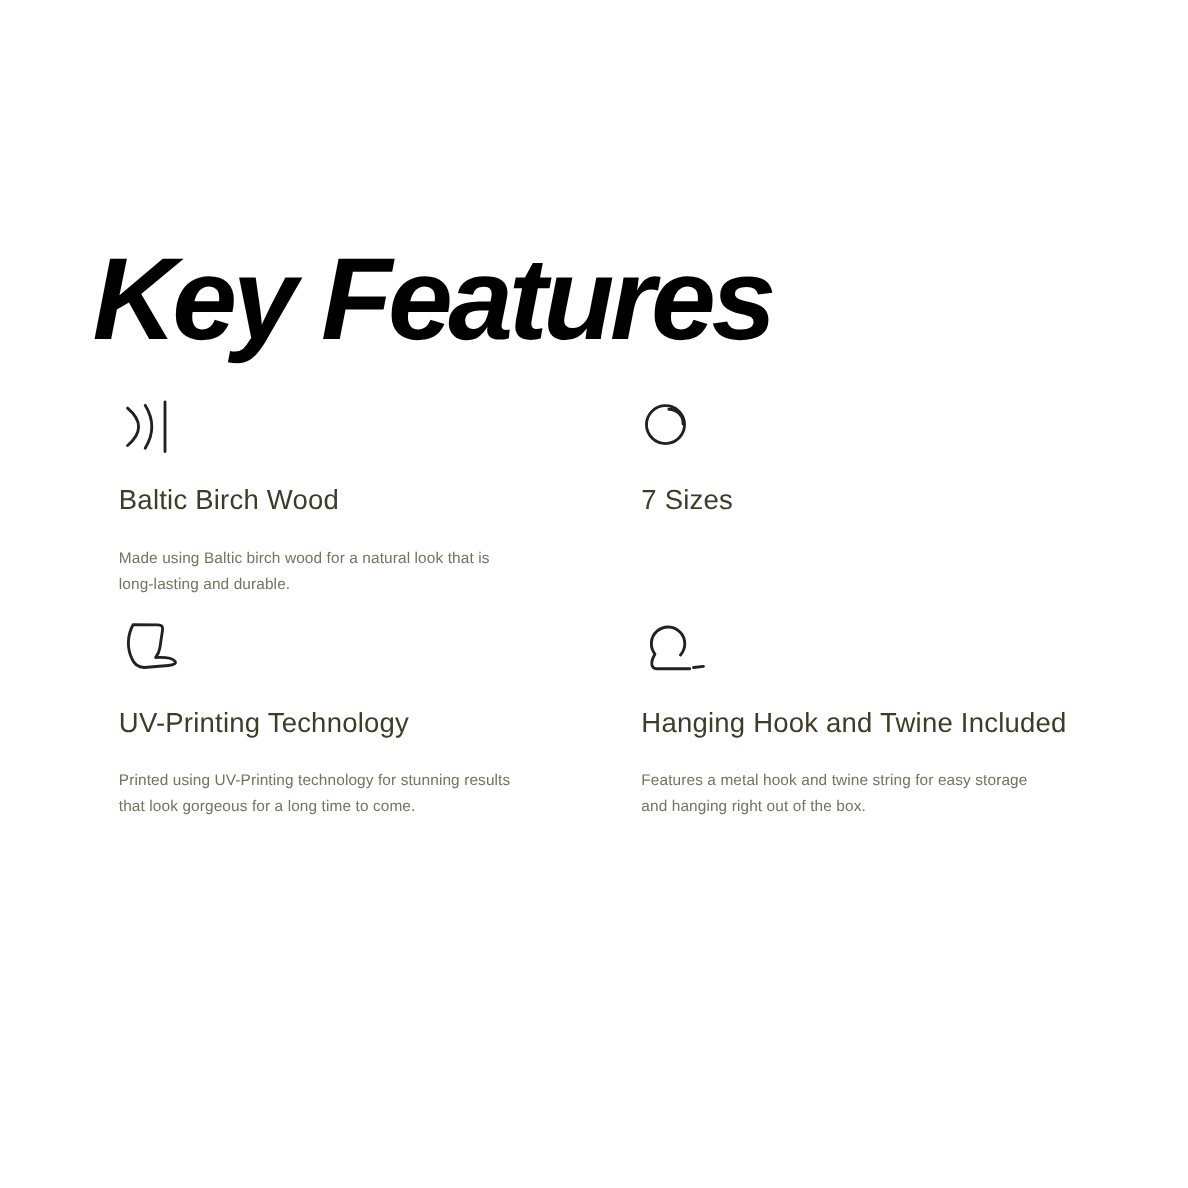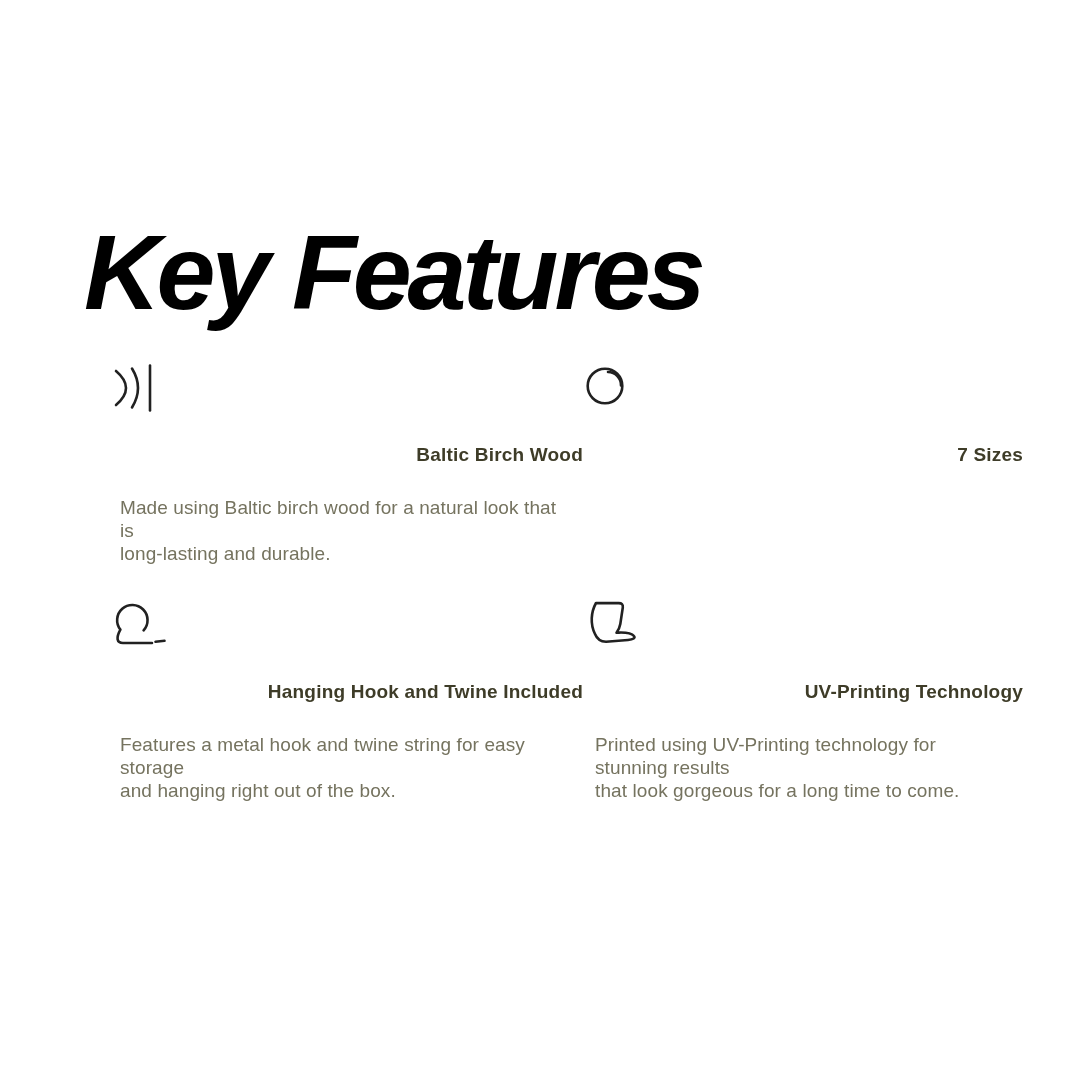--- a/index.html
+++ b/index.html
@@ -44,30 +44,29 @@
   .icon-wrap svg {
     display: block;
     stroke: var(--icon-stroke, #212121);
     stroke-width: 2.6;
     fill: none;
     stroke-linecap: round;
     stroke-linejoin: round;
   }
   .f-title {
     margin: 0 0 30px 0;
-    font-size: 19px;
-    font-weight: 700;
+    font-size: 25px;
+    font-weight: 400;
     letter-spacing: 0.2px;
     line-height: 22px;
     color: var(--feature-heading, #3e3c28);
-    text-align: right;
   }
   .f-desc {
-    margin: 12px;
-    font-size: 19px;
+    margin: 0;
+    font-size: 14px;
     line-height: 23px;
     letter-spacing: 0.1px;
     color: var(--feature-body, #75735f);
     white-space: pre-line;
   }
 </style>
 </head>
 <body style="background: rgb(255, 255, 255);">
 
 <h1 class="page-title">Key Features</h1>
@@ -97,47 +96,47 @@
           <path d="M25,10 A13,13 0 0 1 38,23.5"></path>
         </svg>
       </span>
     </div>
     <h3 class="f-title">7 Sizes</h3>
   </div>
 
   <div class="feature">
     <div class="icon-wrap">
       <span>
-        <svg width="60" height="48" viewBox="0 0 60 48">
-          <path d="M44,44 L15,44 C8.5,44 8,38.5 12.4,30.6 A15.2,15.2 0 1 1 35.6,31.4"></path>
-          <path d="M47.5,42.8 L56.5,41.8"></path>
-        </svg>
-      </span>
-    </div>
-    <h3 class="f-title">Hanging Hook and Twine Included</h3>
-    <p class="f-desc">Features a metal hook and twine string for easy storage
-and hanging right out of the box.</p>
-  </div>
-
-  <div class="feature">
-    <div class="icon-wrap">
-      <span>
         <svg width="58" height="48" viewBox="0 0 58 48">
           <path d="M13,4
                    C8,13 7,25 12,35
                    C14,40 18.5,42.6 23,42.8
                    L45,41
                    C50.5,40.5 52.6,38.8 51,37
                    C49,34.6 43,33.4 36,33.6
                    L33.5,33.7
                    C35.5,31 36.8,28 37.3,25
                    L39.8,8.5
                    Q40.4,4 35.5,4.1
                    L13,4 Z"></path>
         </svg>
       </span>
     </div>
     <h3 class="f-title">UV-Printing Technology</h3>
     <p class="f-desc">Printed using UV-Printing technology for stunning results
 that look gorgeous for a long time to come.</p>
   </div>
 
+  <div class="feature">
+    <div class="icon-wrap">
+      <span>
+        <svg width="60" height="48" viewBox="0 0 60 48">
+          <path d="M44,44 L15,44 C8.5,44 8,38.5 12.4,30.6 A15.2,15.2 0 1 1 35.6,31.4"></path>
+          <path d="M47.5,42.8 L56.5,41.8"></path>
+        </svg>
+      </span>
+    </div>
+    <h3 class="f-title">Hanging Hook and Twine Included</h3>
+    <p class="f-desc">Features a metal hook and twine string for easy storage
+and hanging right out of the box.</p>
+  </div>
+
 </div>
 
 </body></html>

